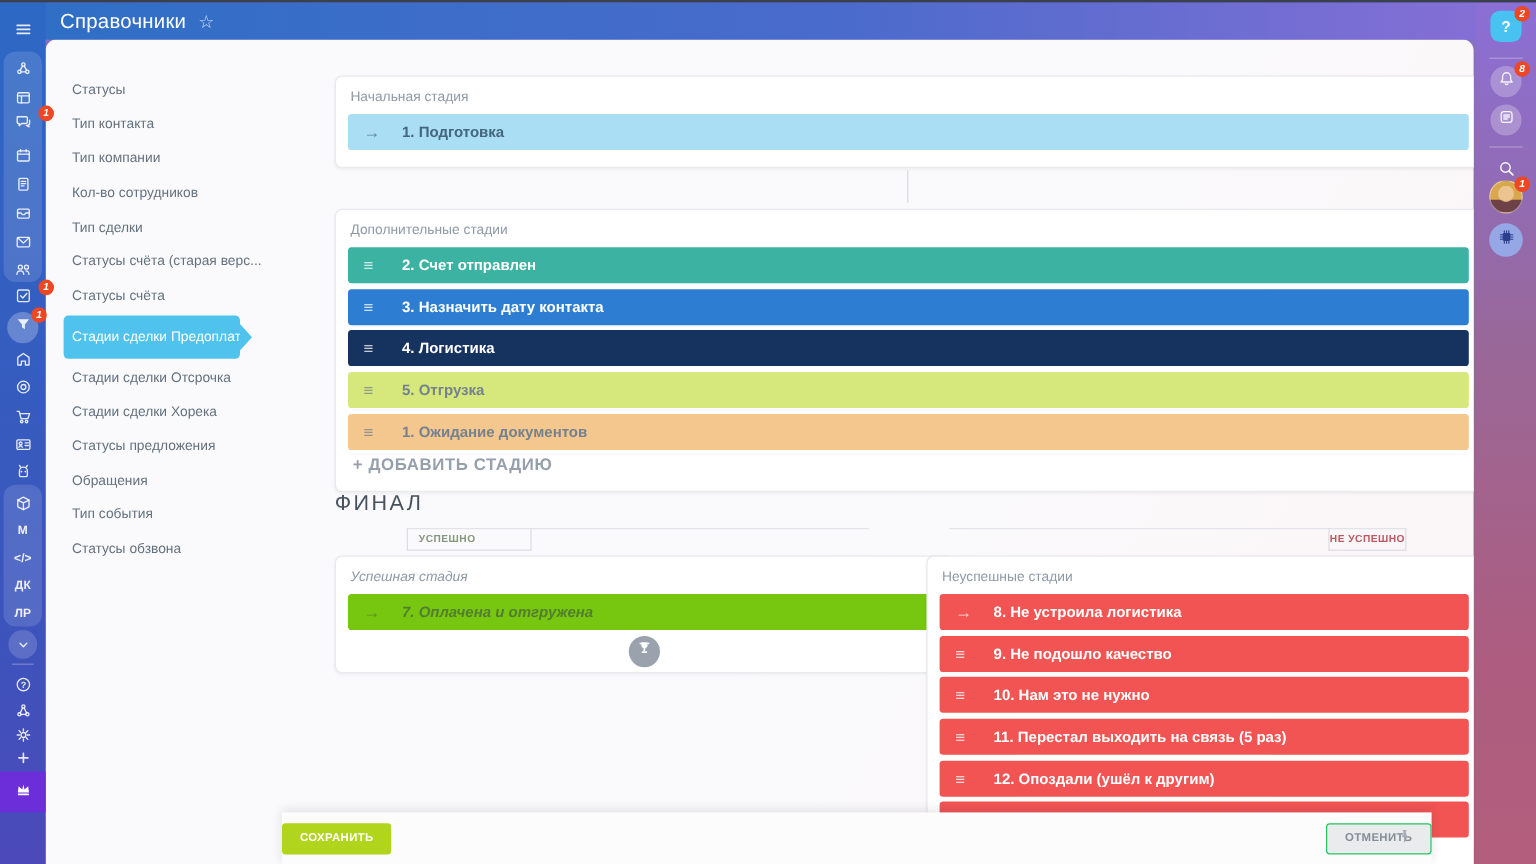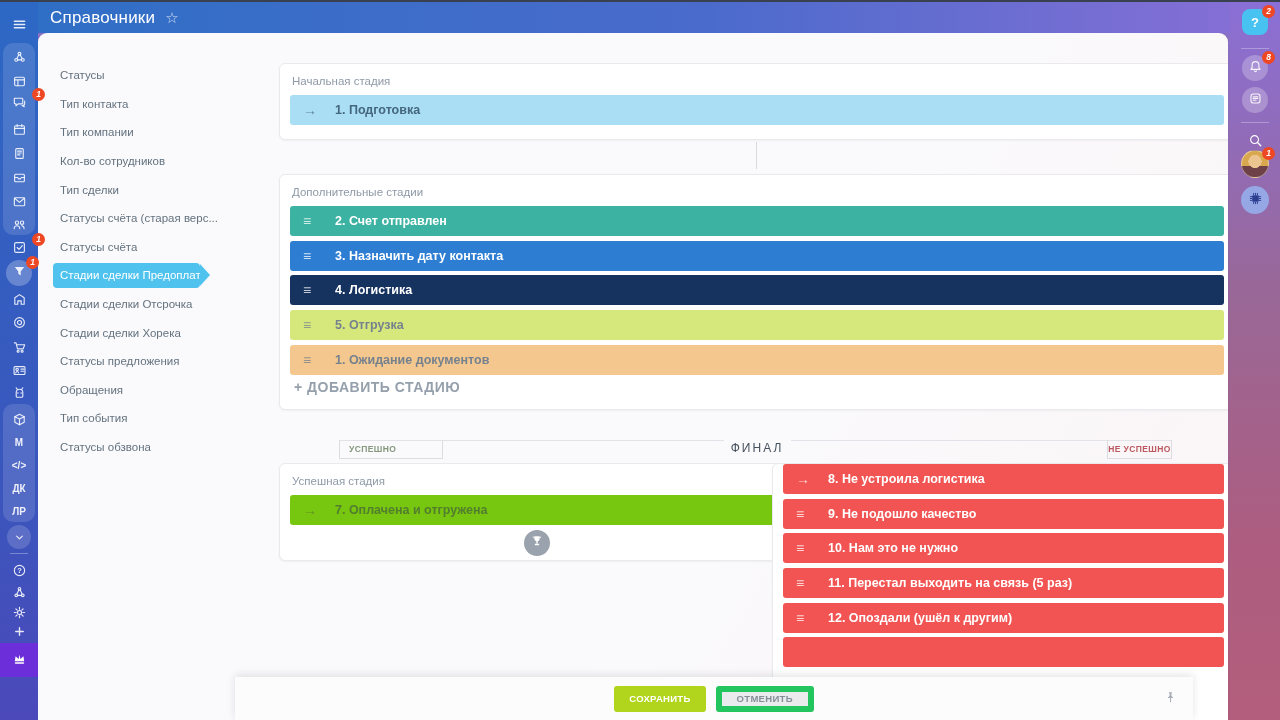--- a/index.html
+++ b/index.html
@@ -57,69 +57,69 @@
 
   
   .main { position:absolute; left:38px; top:33px; width:1190px; height:687px;
           background: linear-gradient(120deg,#fafafc 55%, #fbf5f6 100%);
           border-radius:9px 9px 0 0; z-index:2; overflow:hidden; }
 
   
   .menu { position:absolute; left:15px; top:28px; width:160px; }
   .menu-item { position:relative; height:28.6px; display:flex; align-items:center; padding-left:7px;
                font-size:11.5px; color:#64727f; cursor:pointer; white-space:nowrap; width:147px; border-radius:4px; }
-  .menu-item.selected { background:#4fc3ee; color:#fff; height:25px; margin:1.8px 0; }
+  .menu-item.selected { background:#4fc3ee; color:#fff; height:36px; margin:1.8px 0; }
   .menu-item.selected::after { content:''; position:absolute; right:-10px; top:50%; transform:translateY(-50%);
                border-left:10px solid #4fc3ee; border-top:11px solid transparent; border-bottom:11px solid transparent; }
 
   
   .content { position:absolute; left:197px; top:0; width:956px; height:687px;margin-left:44px; }
   .card { position:absolute; background:#fff; border:1px solid #e9e9ee; border-radius:6px;
           box-shadow:0 1px 2px rgba(40,40,60,.05); }
   .card-title { font-size:11.5px; color:#8e9aa7; padding:11px 12px 8px; }
   .p-initial { left:0; top:30px; width:956px; height:77px; }
   .p-add     { left:0; top:141px; width:956px; height:236px; }
-  .p-success { left:0; top:430px; width:516px; height:98px; }
+  .p-success { left:0; top:430px; width:516px; height:98px;font-style:italic; }
   .p-fail    { left:493px; top:430px; width:463px; height:330px; }
   .connector { position:absolute; left:477px; top:109px; width:1px; height:27px; background:#d8d8dd; }
 
   .stage { height:30px; border-radius:3px; margin:0 10px 4.7px; display:flex; align-items:center;
            padding:0 13px; font-size:12.5px; font-weight:600; cursor:pointer; }
   .st-handle { width:20px; margin-right:12px; opacity:.75; font-size:14px; font-weight:400;
                display:inline-block; text-align:left; cursor:grab; }
   .st-label { white-space:nowrap; }
 
   .add-stage { position:absolute; left:14px; bottom:14px; font-size:14px; font-weight:bold;
                letter-spacing:.5px; color:#95a0ac; cursor:pointer; }
 
   
   .final-line { position:absolute; top:407px; height:1px; background:#e2e2e8; }
   .fl-left  { left:60px; width:385px; }
   .fl-right { left:512px; width:381px; }
-  .final-heading { position:absolute; left:0; right:0; top:408px; text-align:center;
-                   font-size:12px; color:#47525e; letter-spacing:2px; }
+  .final-heading { position:absolute; left:0; right:0; top:376px; text-align:left;
+                   font-size:18px; color:#47525e; letter-spacing:2px; }
   .final-tab { position:absolute; top:407px; height:19px; border:1px solid #dcdce2; border-top:none;
                font-size:8.5px; font-weight:bold; letter-spacing:.4px; line-height:18px; cursor:pointer;
                background:transparent; }
   .tab-success { left:60px; width:104px; color:#85977c; padding-left:9px; }
   .tab-fail { left:828px; width:65px; color:#bb5860; text-align:center; }
 
   .trophy-wrap { display:flex; justify-content:center; margin-top:4px; }
   .trophy-circ { width:26px; height:26px; border-radius:50%; background:#9aa3ad; color:#fff;
                  display:flex; align-items:center; justify-content:center; }
   .trophy-circ svg { width:14px; height:14px; }
 
   
   .footer { position:absolute; left:197px; top:644px; width:958px; height:43px; background:#fcfcfd;
             box-shadow:0 -2px 8px rgba(30,30,50,.12); z-index:5;
-            display:flex; align-items:center; justify-content:center; gap:10px; }
+            display:flex; align-items:center; justify-content:space-between; gap:10px; }
   .btn { height:26px; border:none; border-radius:3px; font-size:9.5px; font-weight:bold;
          letter-spacing:.3px; padding:0 15px; cursor:pointer; font-family:inherit; }
   .btn-save { background:#b1d41c; color:#fff; }
-  .btn-cancel { background:#e9ebed; color:#858e98; border:6px solid #22c55e; }
+  .btn-cancel { background:#e9ebed; color:#858e98; border:1px solid #22c55e; }
   .pin { position:absolute; right:16px; top:50%; transform:translateY(-50%); color:#a8aeb6; cursor:pointer; }
   .pin svg { width:13px; height:15px; }
 </style>
 </head>
 <body>
 
 <div class="app">
   <div class="topstrip"></div>
 
   <div class="topbar">
@@ -470,20 +470,21 @@
                   <path d="M5 2.5h6v2.7a3 3 0 0 1-6 0z" fill="currentColor" stroke="none"></path>
                   <path d="M3 3h2v1.6a2 2 0 0 1-2-1.6zM13 3h-2v1.6a2 2 0 0 0 2-1.6z" fill="currentColor" stroke="none"></path>
                   <rect x="7.2" y="8" width="1.6" height="3" fill="currentColor" stroke="none"></rect>
                   <rect x="5.5" y="11" width="5" height="1.8" rx=".5" fill="currentColor" stroke="none"></rect>
                 </svg></span>
             </span>
         </div>
       </div>
 
       <div class="card p-fail">
+        <div class="card-title">Неуспешные стадии</div>
         <div>
 
             <div class="stage" style="background: rgb(241, 84, 82); color: rgb(255, 255, 255);">
               <span class="st-handle">→</span>
               <span class="st-label">8. Не устроила логистика</span>
             </div>
 
             <div class="stage" style="background: rgb(241, 84, 82); color: rgb(255, 255, 255);">
               <span class="st-handle">≡</span>
               <span class="st-label">9. Не подошло качество</span>

